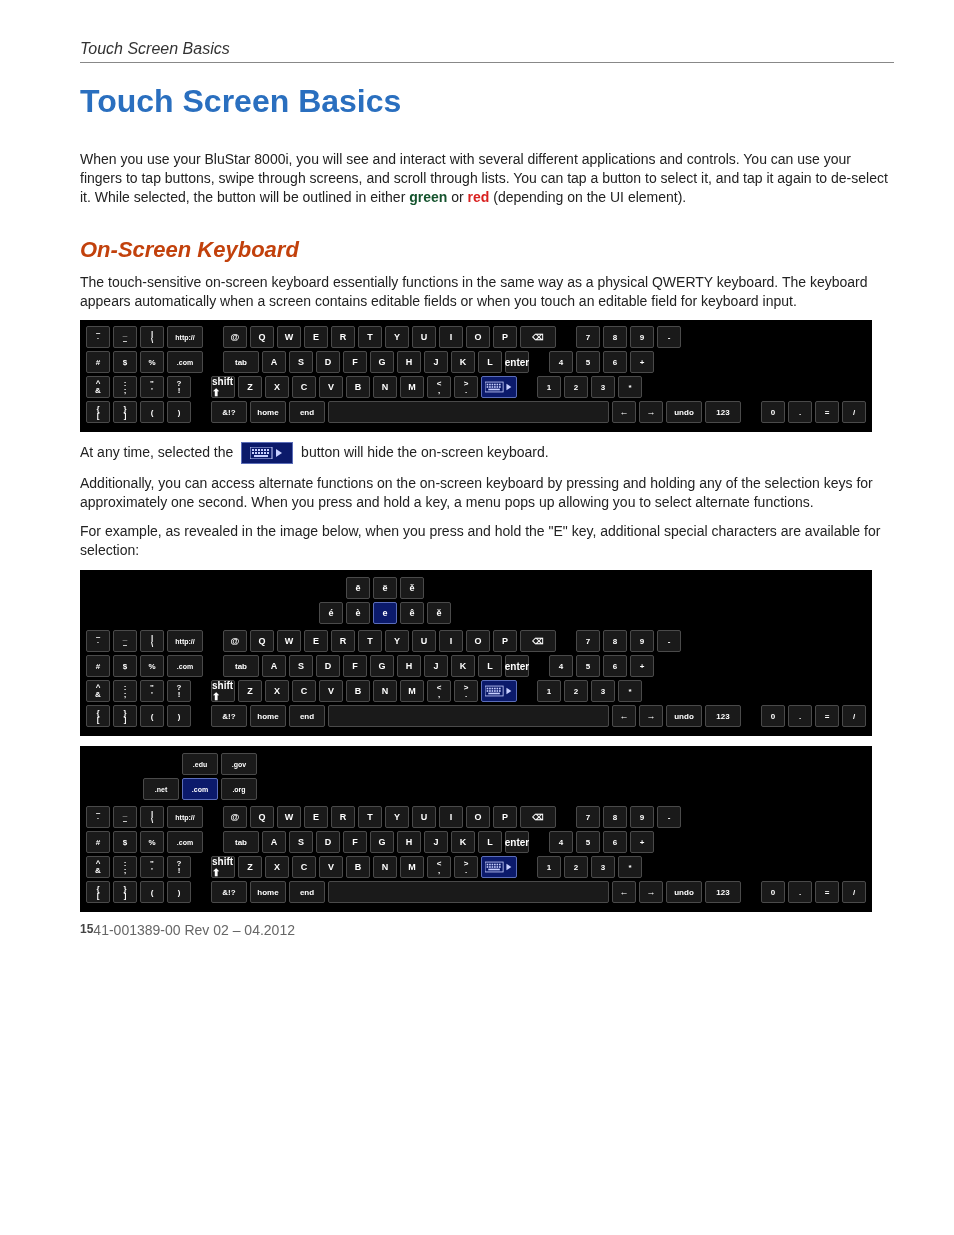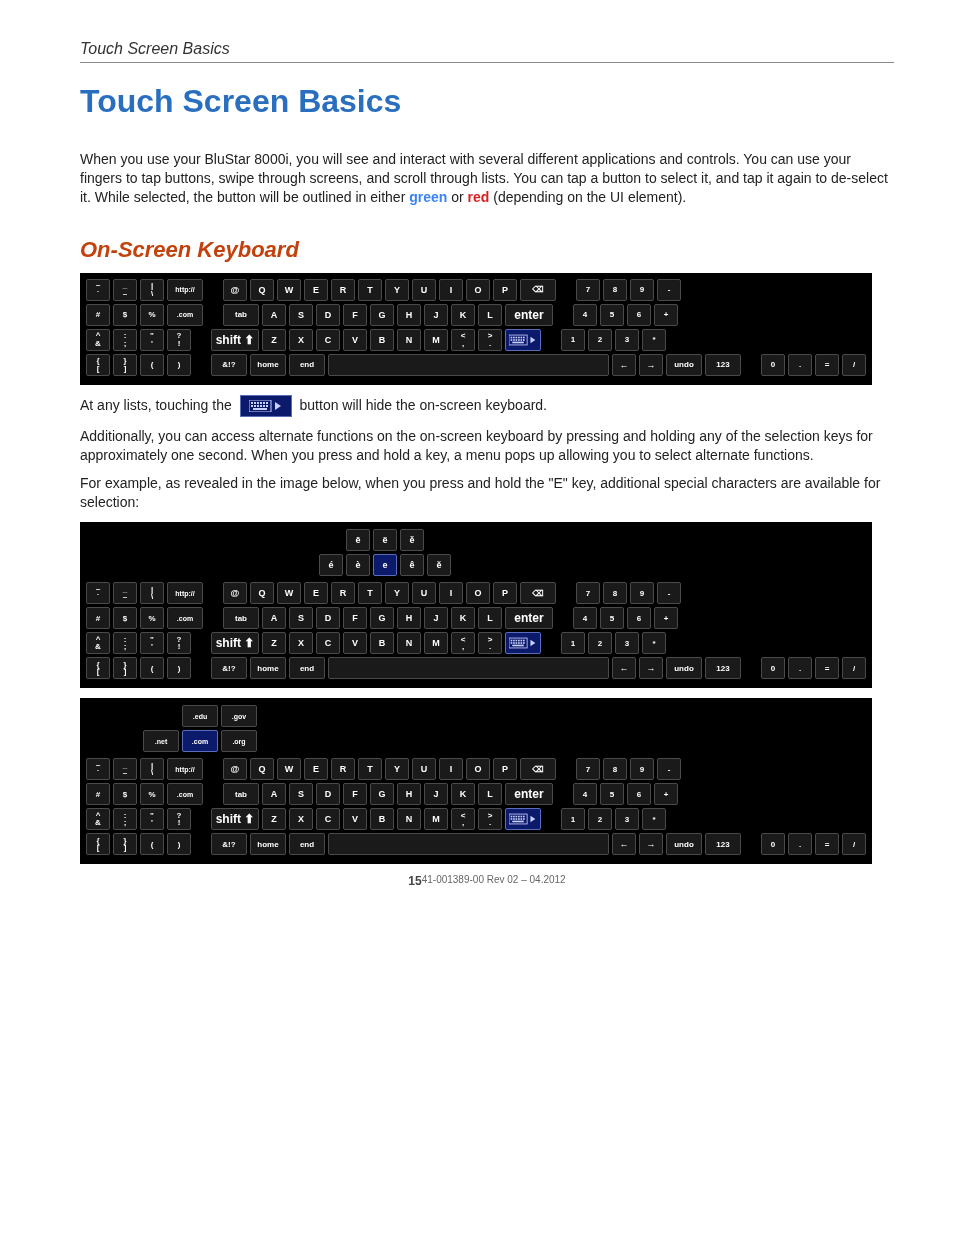--- a/index.html
+++ b/index.html
@@ -25,21 +25,21 @@
     color: #2a6fbf;
     font-size: 32px;
     font-weight: 700;
     margin: 10px 0 30px 0;
   }
   p {
     font-size: 14px;
     line-height: 1.35;
     margin: 10px 0;
   }
-  .green { color: #3b82f6; font-weight: 700; }
+  .green { color: #14532d; font-weight: 700; }
   .red   { color: #d9201f; font-weight: 700; }
   h2.section {
     color: #c2410c;
     font-style: italic;
     font-size: 22px;
     font-weight: 700;
     margin: 30px 0 6px 0;
   }
   
   .kbd {
@@ -61,21 +61,21 @@
     align-items: center;
     justify-content: center;
     font-weight: 700;
     box-sizing: border-box;
     flex: 0 0 auto;
   }
   .key.sym  { width: 24px; font-size: 8px; }
   .key.url  { width: 36px; font-size: 7px; }
   .key.w1   { width: 24px; }
   .key.w15  { width: 36px; font-size: 8px; }
-  .key.w2   { width: 48px; font-size: 12px; }
+  .key.w2   { width: 24px; font-size: 10px; }
   .key.space{ flex: 1 1 auto; }
   .key.hide { background: #0b1a6b; border-color: #5b6db8; }
   .key.hide svg { display:block; }
   .key.sel  { background: #0b1a6b; border-color: #5b6db8; }
   .stack { flex-direction: column; line-height: 0.9; font-size:7px;}
   .stack span { display:block; }
   .popup-wrap { position: relative; }
   .popup {
     position: absolute;
     background: #000;
@@ -91,42 +91,43 @@
     vertical-align: middle;
     background:#0b1a6b;
     border:1px solid #5b6db8;
     width:50px; height:20px;
     align-items:center; justify-content:center;
     margin: 0 4px;
   }
   
   .footer {
     display: flex;
-    justify-content: center;
+    justify-content: flex-start;
     font-size: 12px;
     color: #444;
   }
   .footer .pg { font-weight:700; }
-  .footer .rev { font-size: 10px; color:#666; }
+  .footer .rev { font-size: 14px; color:#666; }
 </style>
 </head>
 <body>
 
 <div class="page">
 
   <div class="running-header">Touch Screen Basics</div>
 
   <h1 class="title">Touch Screen Basics</h1>
 
   <p>
     <span>When you use your BluStar 8000i, you will see and interact with several different applications and controls. You can use your fingers to tap buttons, swipe through screens, and scroll through lists. You can tap a button to select it, and tap it again to de-select it. While selected, the button will be outlined in either </span><span class="green">green</span><span> or </span><span class="red">red</span><span> (depending on the UI element).</span>
   </p>
 
   <h2 class="section">On-Screen Keyboard</h2>
 
+  <p>The touch-sensitive on-screen keyboard essentially functions in the same way as a physical QWERTY keyboard. The keyboard appears automatically when a screen contains editable fields or when you touch an editable field for keyboard input.</p>
 
   <div class="kbd">
     <div>
         <div class="row">
           <span class="key sym stack">
             <span>~</span>
             <span>`</span>
           </span>
           <span class="key sym stack">
             <span>_</span>
@@ -263,21 +264,21 @@
           <span class="gap"></span>
           <span class="key sym">0</span>
           <span class="key sym">.</span>
           <span class="key sym">=</span>
           <span class="key sym">/</span>
         </div>
       </div>
   </div>
 
   <p>
-    <span>At any lists, touching the </span>
+    <span>At any time, selected the </span>
     <span class="inline-key">
       <svg width="34" height="12" viewBox="0 0 34 12">
           <rect x="0" y="0" width="22" height="12" fill="none" stroke="#c8d0ff" stroke-width="1"></rect>
           <g fill="#c8d0ff">
             <rect x="2" y="2" width="2" height="2"></rect>
             <rect x="5" y="2" width="2" height="2"></rect>
             <rect x="8" y="2" width="2" height="2"></rect>
             <rect x="11" y="2" width="2" height="2"></rect>
             <rect x="14" y="2" width="2" height="2"></rect>
             <rect x="17" y="2" width="2" height="2"></rect>

